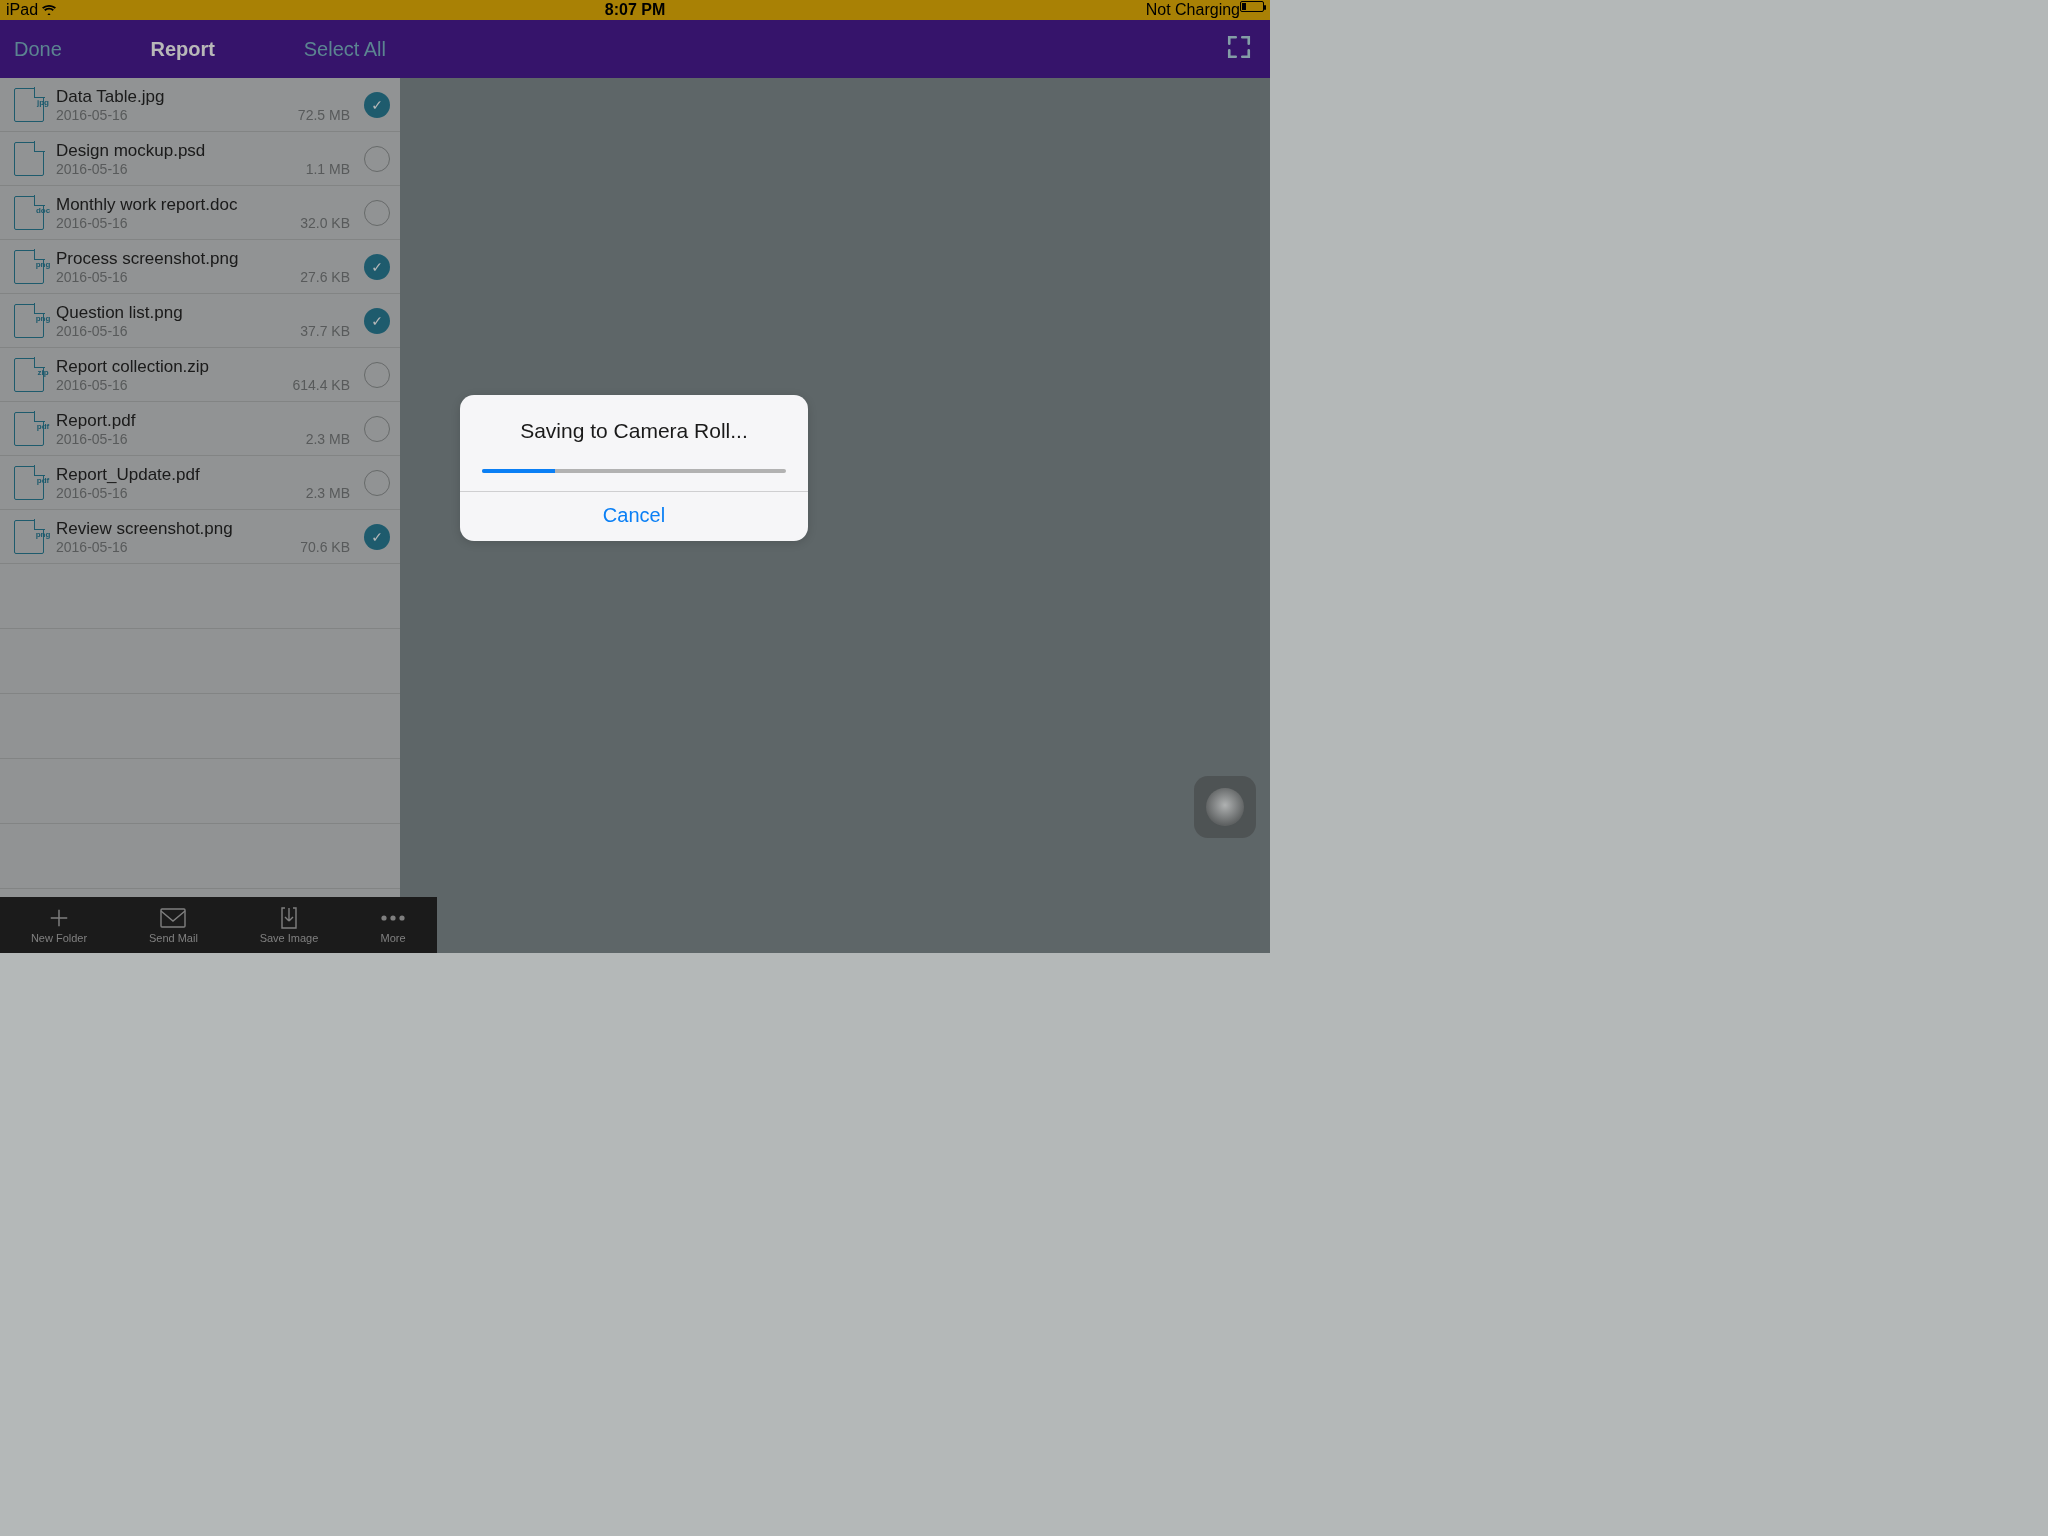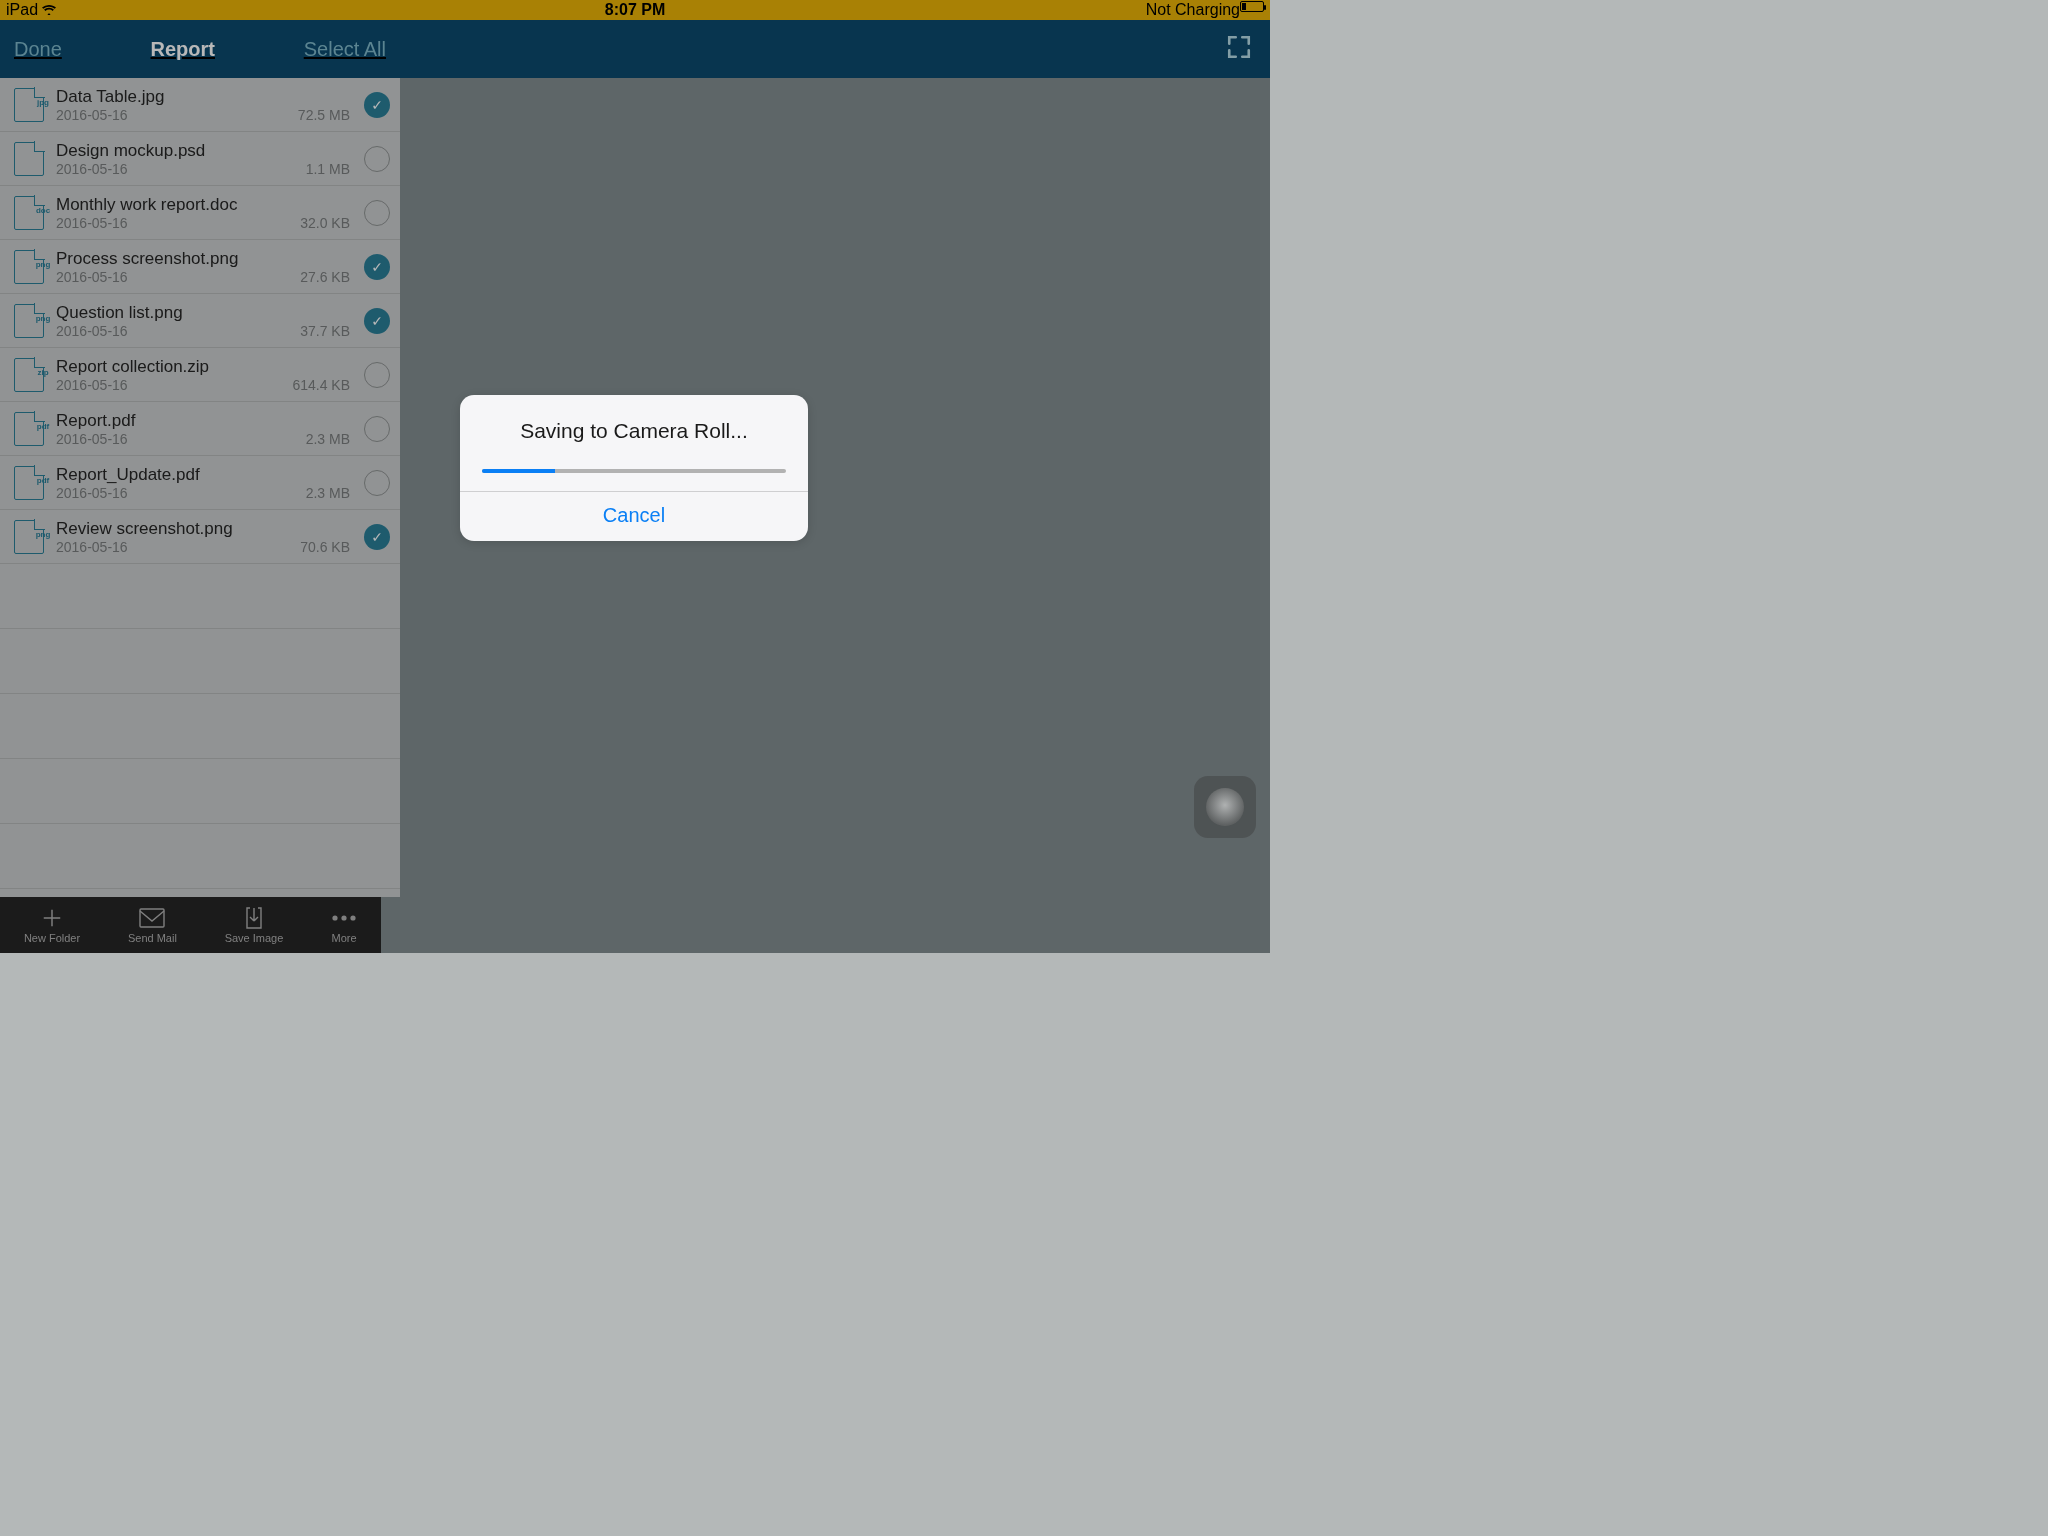--- a/index.html
+++ b/index.html
@@ -29,23 +29,22 @@
     position: relative;
   }
   .statusbar .sb-left { position: absolute; left: 6px; display: flex; align-items: center; gap: 4px;}
   .statusbar .sb-center { width: 100%; text-align: center; font-weight: 600; }
   .statusbar .sb-right { position: absolute; right: 6px; display: flex; }
   .wifi-icon { display: inline-block; }
 
   
   .navbar {
     height: 58px;
-    background: #0c4a6e;
-    display: flex;
-    text-decoration: underline;
+    background: #4c1d95;
+    display: flex;
   }
   .nav-left {
     width: 400px;
     display: flex;
     align-items: center;
     justify-content: space-between;
     padding: 0 14px;
   }
   .nav-left .nav-btn {
     color: #7fb8c9;
@@ -158,21 +157,21 @@
   .preview-pane {
     flex: 1;
     background: #838e91;
     position:relative;
   }
 
   
   .toolbar {
     position: absolute;
     bottom: 0; left: 0;
-    width: 381px;
+    width: 437px;
     height: 56px;
     background: #262626;
     display: flex;
     justify-content: space-around;
     align-items: center;
     color: #b1b1b1;
   }
   .tool-item {
     display: flex;
     flex-direction: column;

